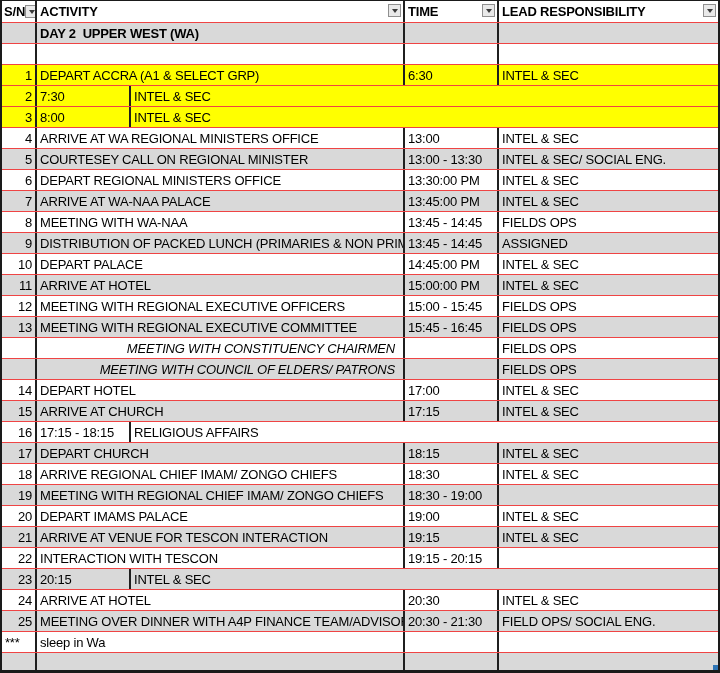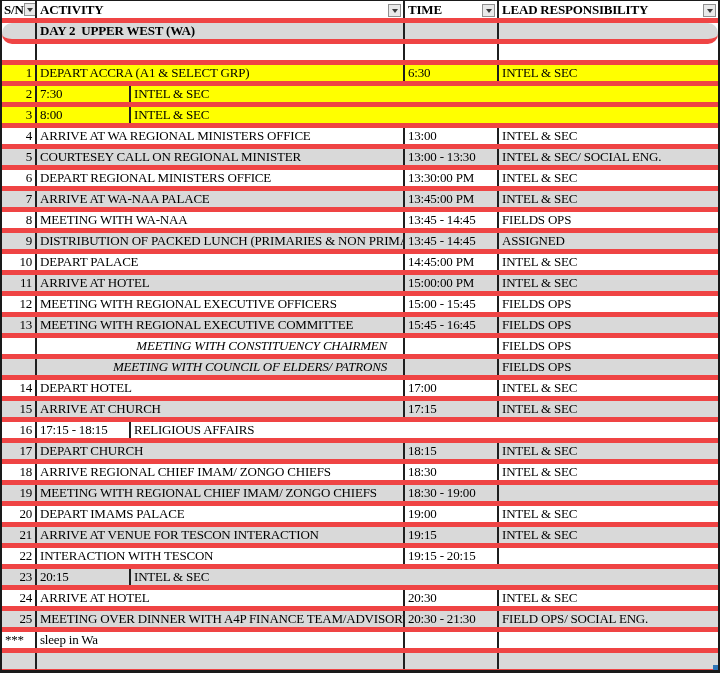--- a/index.html
+++ b/index.html
@@ -11,42 +11,42 @@
     border:solid #1a1a1a;
     border-width:1px 2px 3px 2px;
     background:#fff;
     font-family:"Liberation Sans", sans-serif;
     font-size:13px;
     color:#000;
     overflow:hidden;
     letter-spacing:-0.2px;
   }
 
-  .row { display:flex; height:21px; border-bottom:5px solid #ef4444;font-family:Liberation Serif, serif; }
+  .row { display:flex; height:21px; border-bottom:1px solid #ef4444; }
   .row.header-row { height:22px; font-weight:bold; }
 
   .cell {
     border-right:2px solid #1f1f1f;
     padding:0 3px;
     display:flex; align-items:center;
     overflow:hidden; white-space:nowrap;
   }
   .cell.sn       { width:35px; justify-content:flex-end; }
   .cell.activity { width:368px; }
   .cell.time     { width:94px; }
   .cell.lead     { flex:1; border-right:none; }
 
   .bg-white  { background:#ffffff; }
   .bg-gray   { background:#d9d9d9; }
   .bg-yellow { background:#ffff00; }
 
-  .italic-right .cell.activity { justify-content:flex-end; font-style:italic; padding-right:16px; }
+  .italic-right .cell.activity { justify-content:flex-end; font-style:italic; padding-right:8px; }
   .footnote .cell.sn { justify-content:flex-start; }
 
-  .section-row { font-weight:bold;border-radius:10px; }
+  .section-row { font-weight:bold; }
   .section-row .cell.activity { white-space:pre; }
 
   .header-row .cell { position:relative; }
   .header-row .cell.sn { justify-content:space-between; padding:0 2px; }
 
   .filter-btn {
     width:13px; height:13px;
     background:#e9e9e9;
     border:1px solid #8f8f8f;
     display:flex; align-items:center; justify-content:center;

